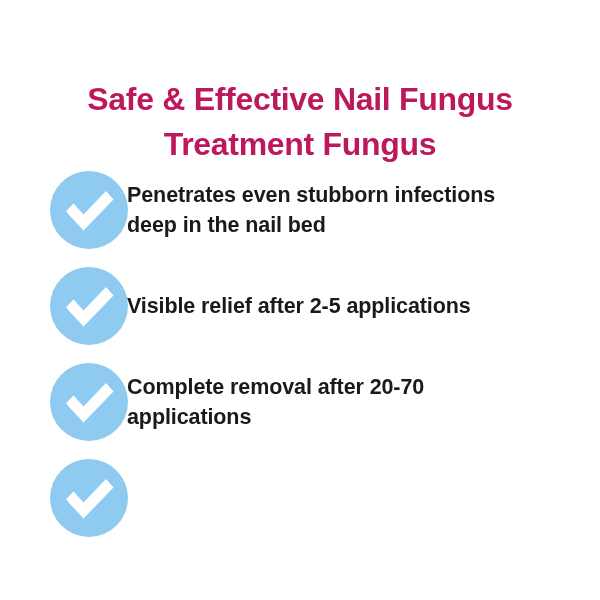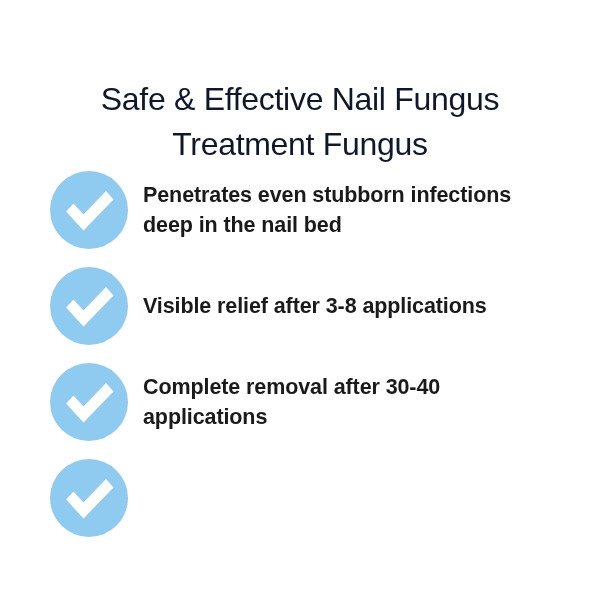--- a/index.html
+++ b/index.html
@@ -23,23 +23,23 @@
     box-sizing: border-box;
   }
 
   
   .headline {
     position: absolute;
     top: 56px;
     left: 50px;
     width: 500px;
     text-align: center;
-    color: #0f172a;
+    color: #be185d;
     font-size: 32px;
-    font-weight: 400;
+    font-weight: 700;
     line-height: 45px;
     letter-spacing: -0.3px;
   }
   .headline .line {
     display: block;
     white-space: nowrap;
   }
 
   
   .benefits {
@@ -69,21 +69,21 @@
     display: block;
   }
   .check-badge svg {
     display: block;
     width: 78px;
     height: 78px;
   }
 
   .benefit-text {
     position: absolute;
-    left: 143px;
+    left: 127px;
     top: 0;
     width: 412px;
     height: 78px;
     display: flex;
     align-items: center;
     color: #1A1A1A;
     font-size: 21.5px;
     font-weight: 700;
     line-height: 30px;
     letter-spacing: -0.1px;
@@ -115,32 +115,32 @@
       </div>
     </div>
 
     <div class="benefit-row">
       <span class="check-badge">
         <svg viewBox="0 0 78 78" xmlns="http://www.w3.org/2000/svg" aria-hidden="true">
           <path d="M16 40.5 L23.5 32.5 L33.5 43.5 L56 20 L63.5 28.5 L33.5 59.5 Z" fill="#FFFFFF"></path>
         </svg>
       </span>
       <div class="benefit-text">
-        <span>Visible relief after 3-8 applications</span>
+        <span>Visible relief after 2-5 applications</span>
       </div>
     </div>
 
     <div class="benefit-row">
       <span class="check-badge">
         <svg viewBox="0 0 78 78" xmlns="http://www.w3.org/2000/svg" aria-hidden="true">
           <path d="M16 40.5 L23.5 32.5 L33.5 43.5 L56 20 L63.5 28.5 L33.5 59.5 Z" fill="#FFFFFF"></path>
         </svg>
       </span>
       <div class="benefit-text">
-        <span>Complete removal after 30-40 applications</span>
+        <span>Complete removal after 20-70 applications</span>
       </div>
     </div>
 
     <div class="benefit-row">
       <span class="check-badge">
         <svg viewBox="0 0 78 78" xmlns="http://www.w3.org/2000/svg" aria-hidden="true">
           <path d="M16 40.5 L23.5 32.5 L33.5 43.5 L56 20 L63.5 28.5 L33.5 59.5 Z" fill="#FFFFFF"></path>
         </svg>
       </span>
     </div>

